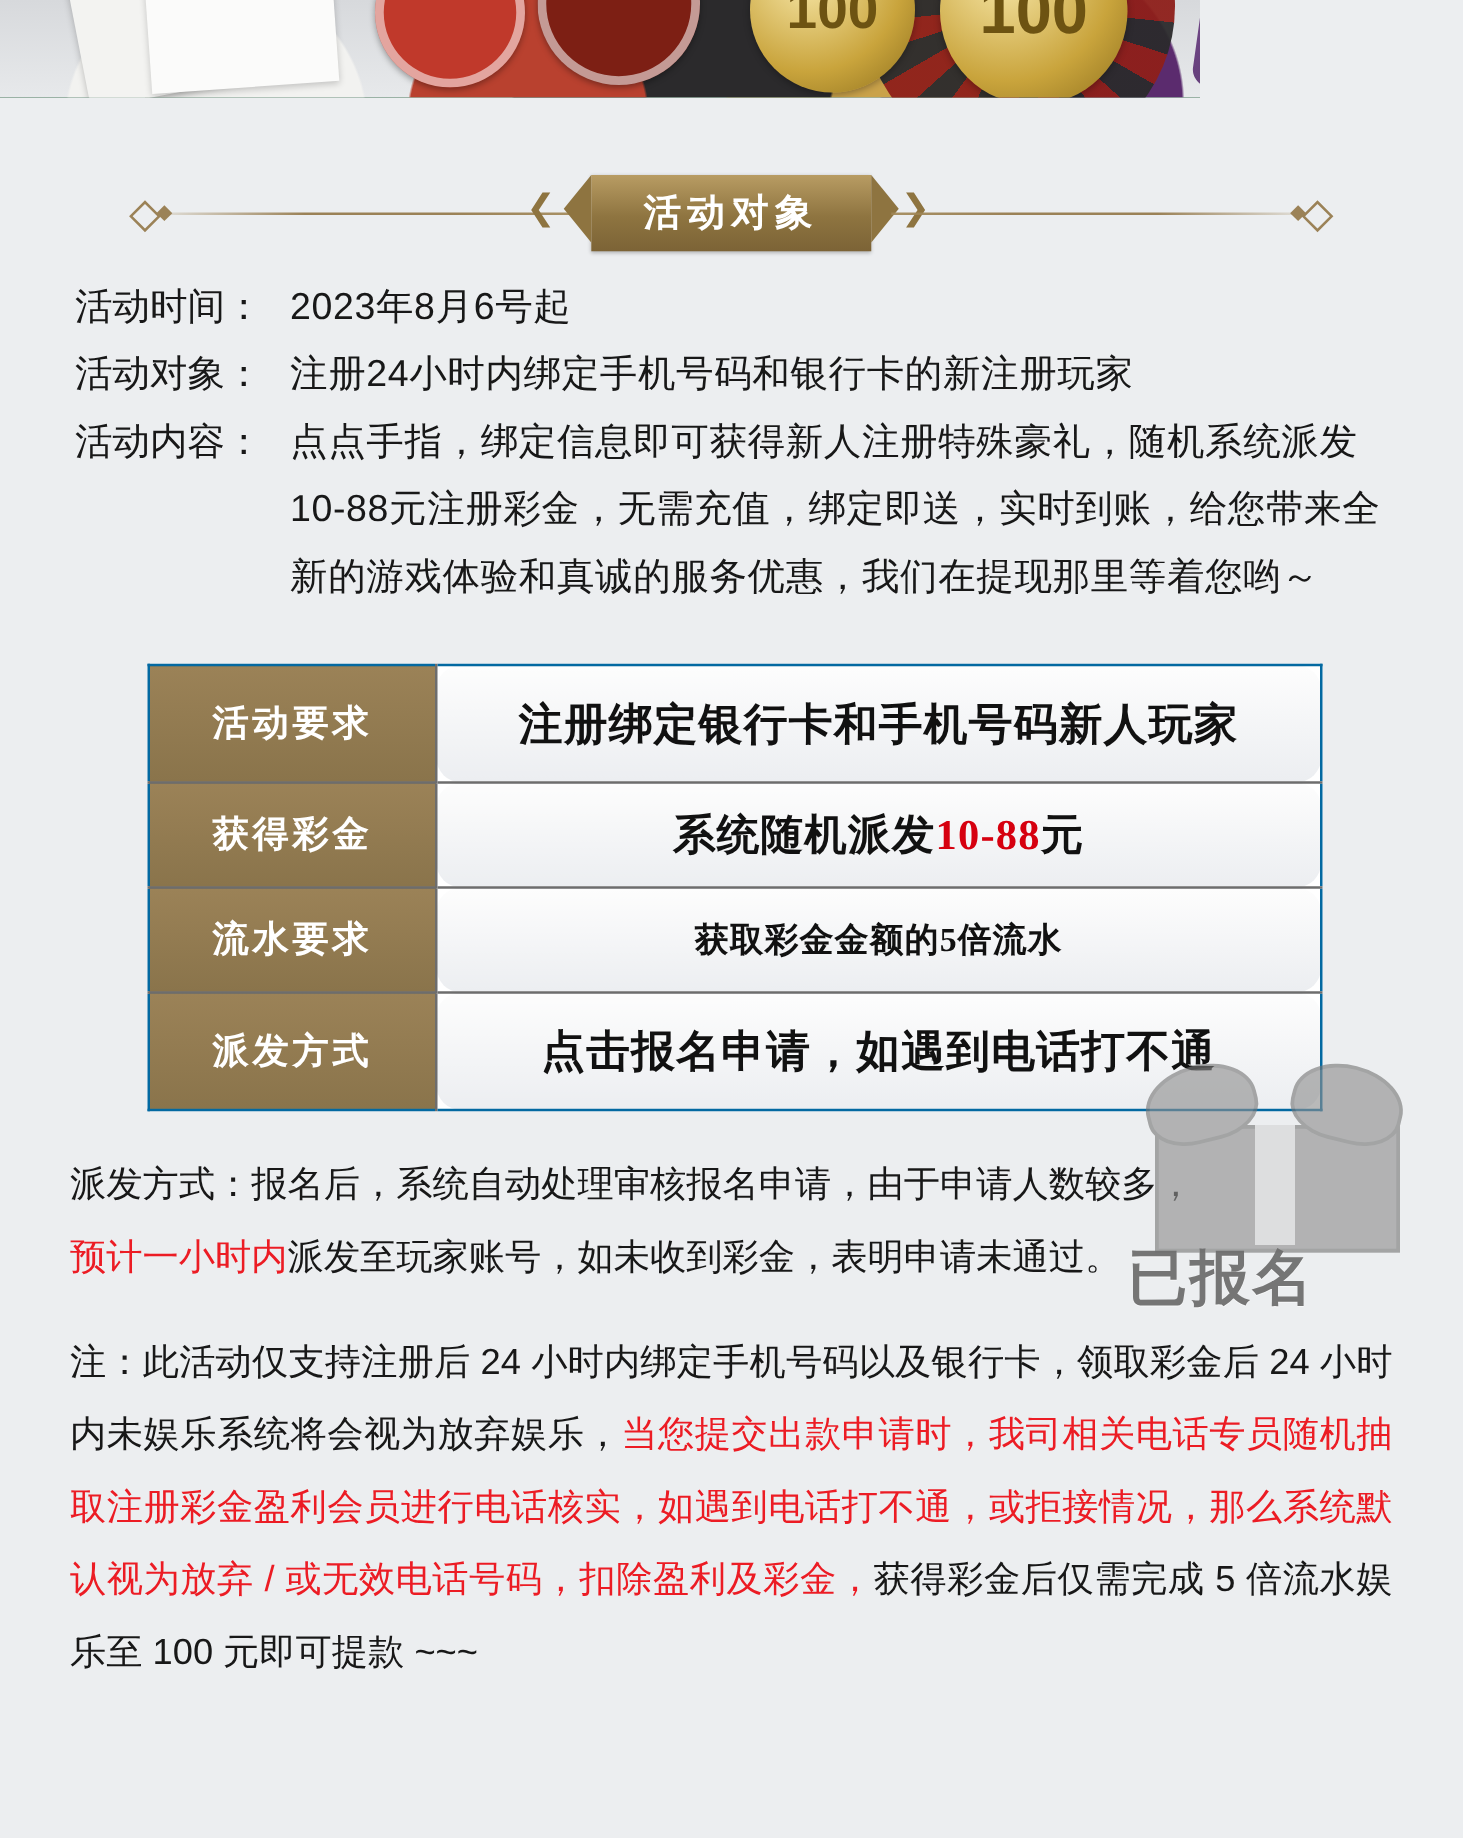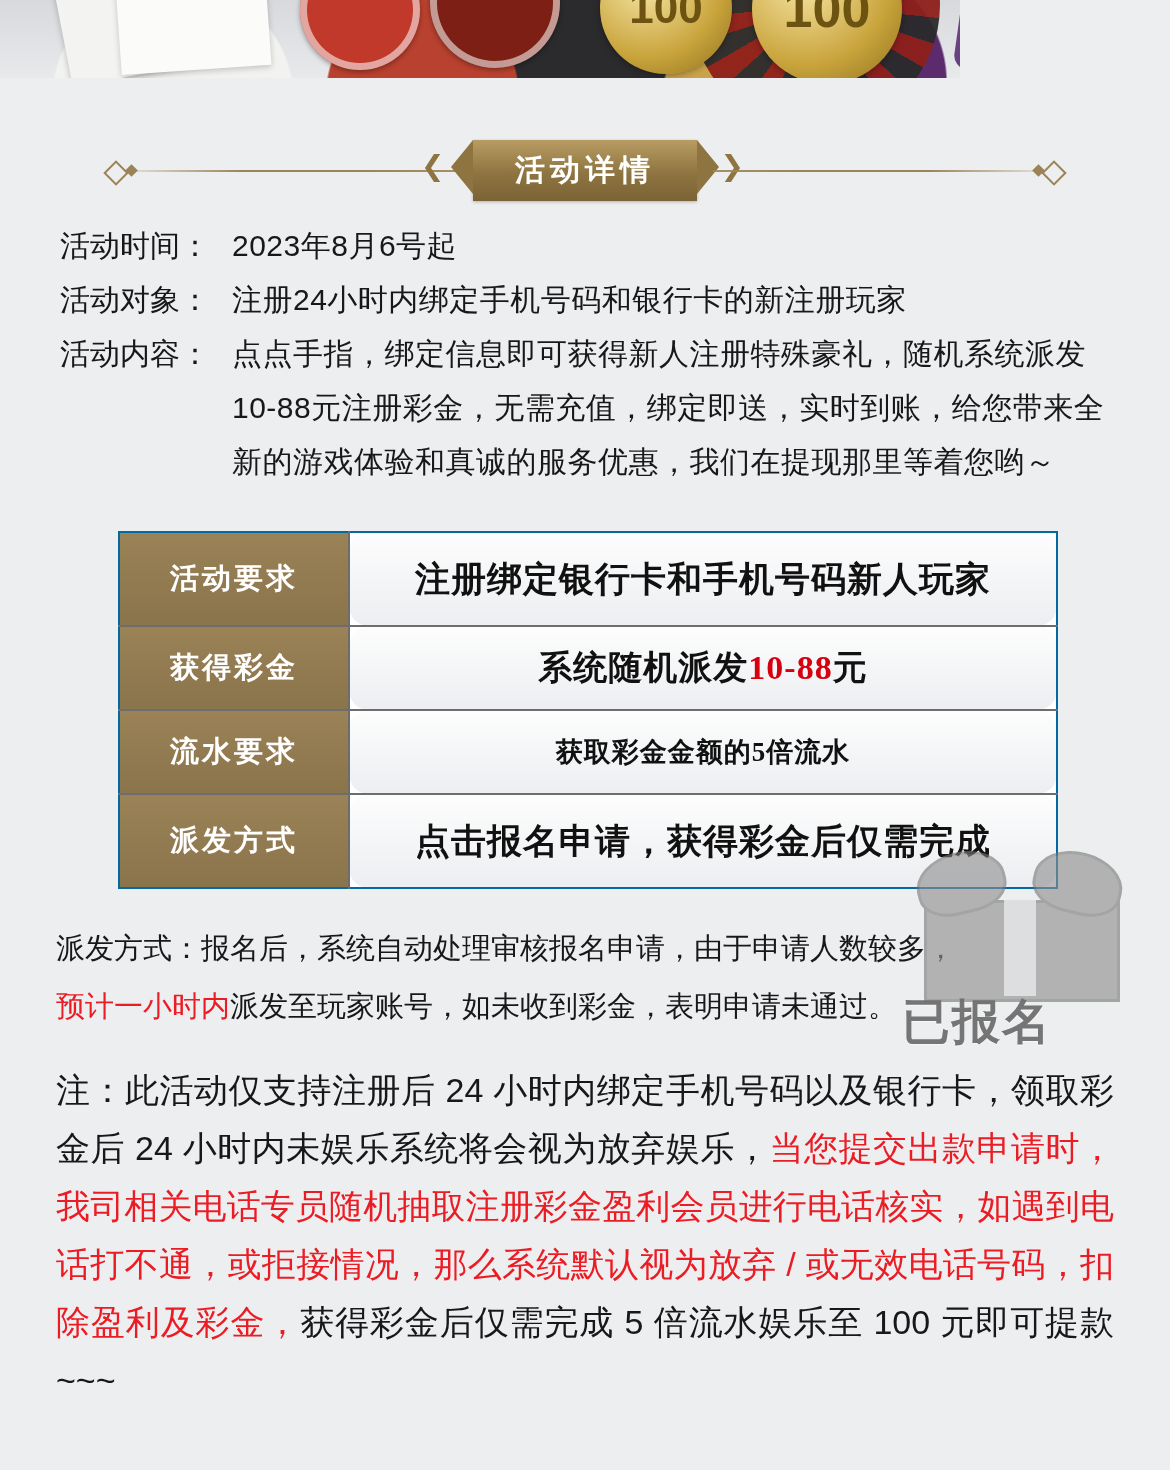--- a/index.html
+++ b/index.html
@@ -224,21 +224,21 @@
   .low .l-row {
     font-size: 29px;
     line-height: 58px;
     color: #181818;
   }
   .red { color: #ec1c24; }
 
   .note {
     padding: 0 56px;
     margin-top: 26px;
-    font-size: 34px;
+    font-size: 29px;
     line-height: 58px;
     color: #181818;
     text-align: justify;
   }
 
   
   .stamp {
     position: absolute;
     right: 22px;
     top: 838px;
@@ -303,21 +303,21 @@
 
 <div class="content">
 
   <div class="title-row">
     <div class="rule">
       <span class="diamond d-out"></span>
       <span class="diamond d-in"></span>
     </div>
     <div class="title-badge">
       <span class="chev l">❮</span>
-      <span>活动详情</span>
+      <span>活动对象</span>
       <span class="chev r">❯</span>
     </div>
     <div class="rule right">
       <span class="diamond d-out"></span>
       <span class="diamond d-in"></span>
     </div>
   </div>
 
   <div class="para-block">
     <div class="p-wrap">
@@ -345,21 +345,21 @@
       <td class="val-cell v-mid">
         <span>系统随机派发</span><span class="v-red">10-88</span><span>元</span>
       </td>
     </tr>
     <tr>
       <td class="th-cell">流水要求</td>
       <td class="val-cell v-small">获取彩金金额的5倍流水</td>
     </tr>
     <tr class="r4">
       <td class="th-cell">派发方式</td>
-      <td class="val-cell v-big">点击报名申请，获得彩金后仅需完成</td>
+      <td class="val-cell v-big">点击报名申请，如遇到电话打不通</td>
     </tr>
   </tbody>
     </table>
 
   <div class="low">
     <div class="l-row">
       <span>派发方式：</span><span>报名后，系统自动处理审核报名申请，由于申请人数较多，</span>
     </div>
     <div class="l-row">
       <span class="red">预计一小时内</span><span>派发至玩家账号，如未收到彩金，表明申请未通过。</span>

